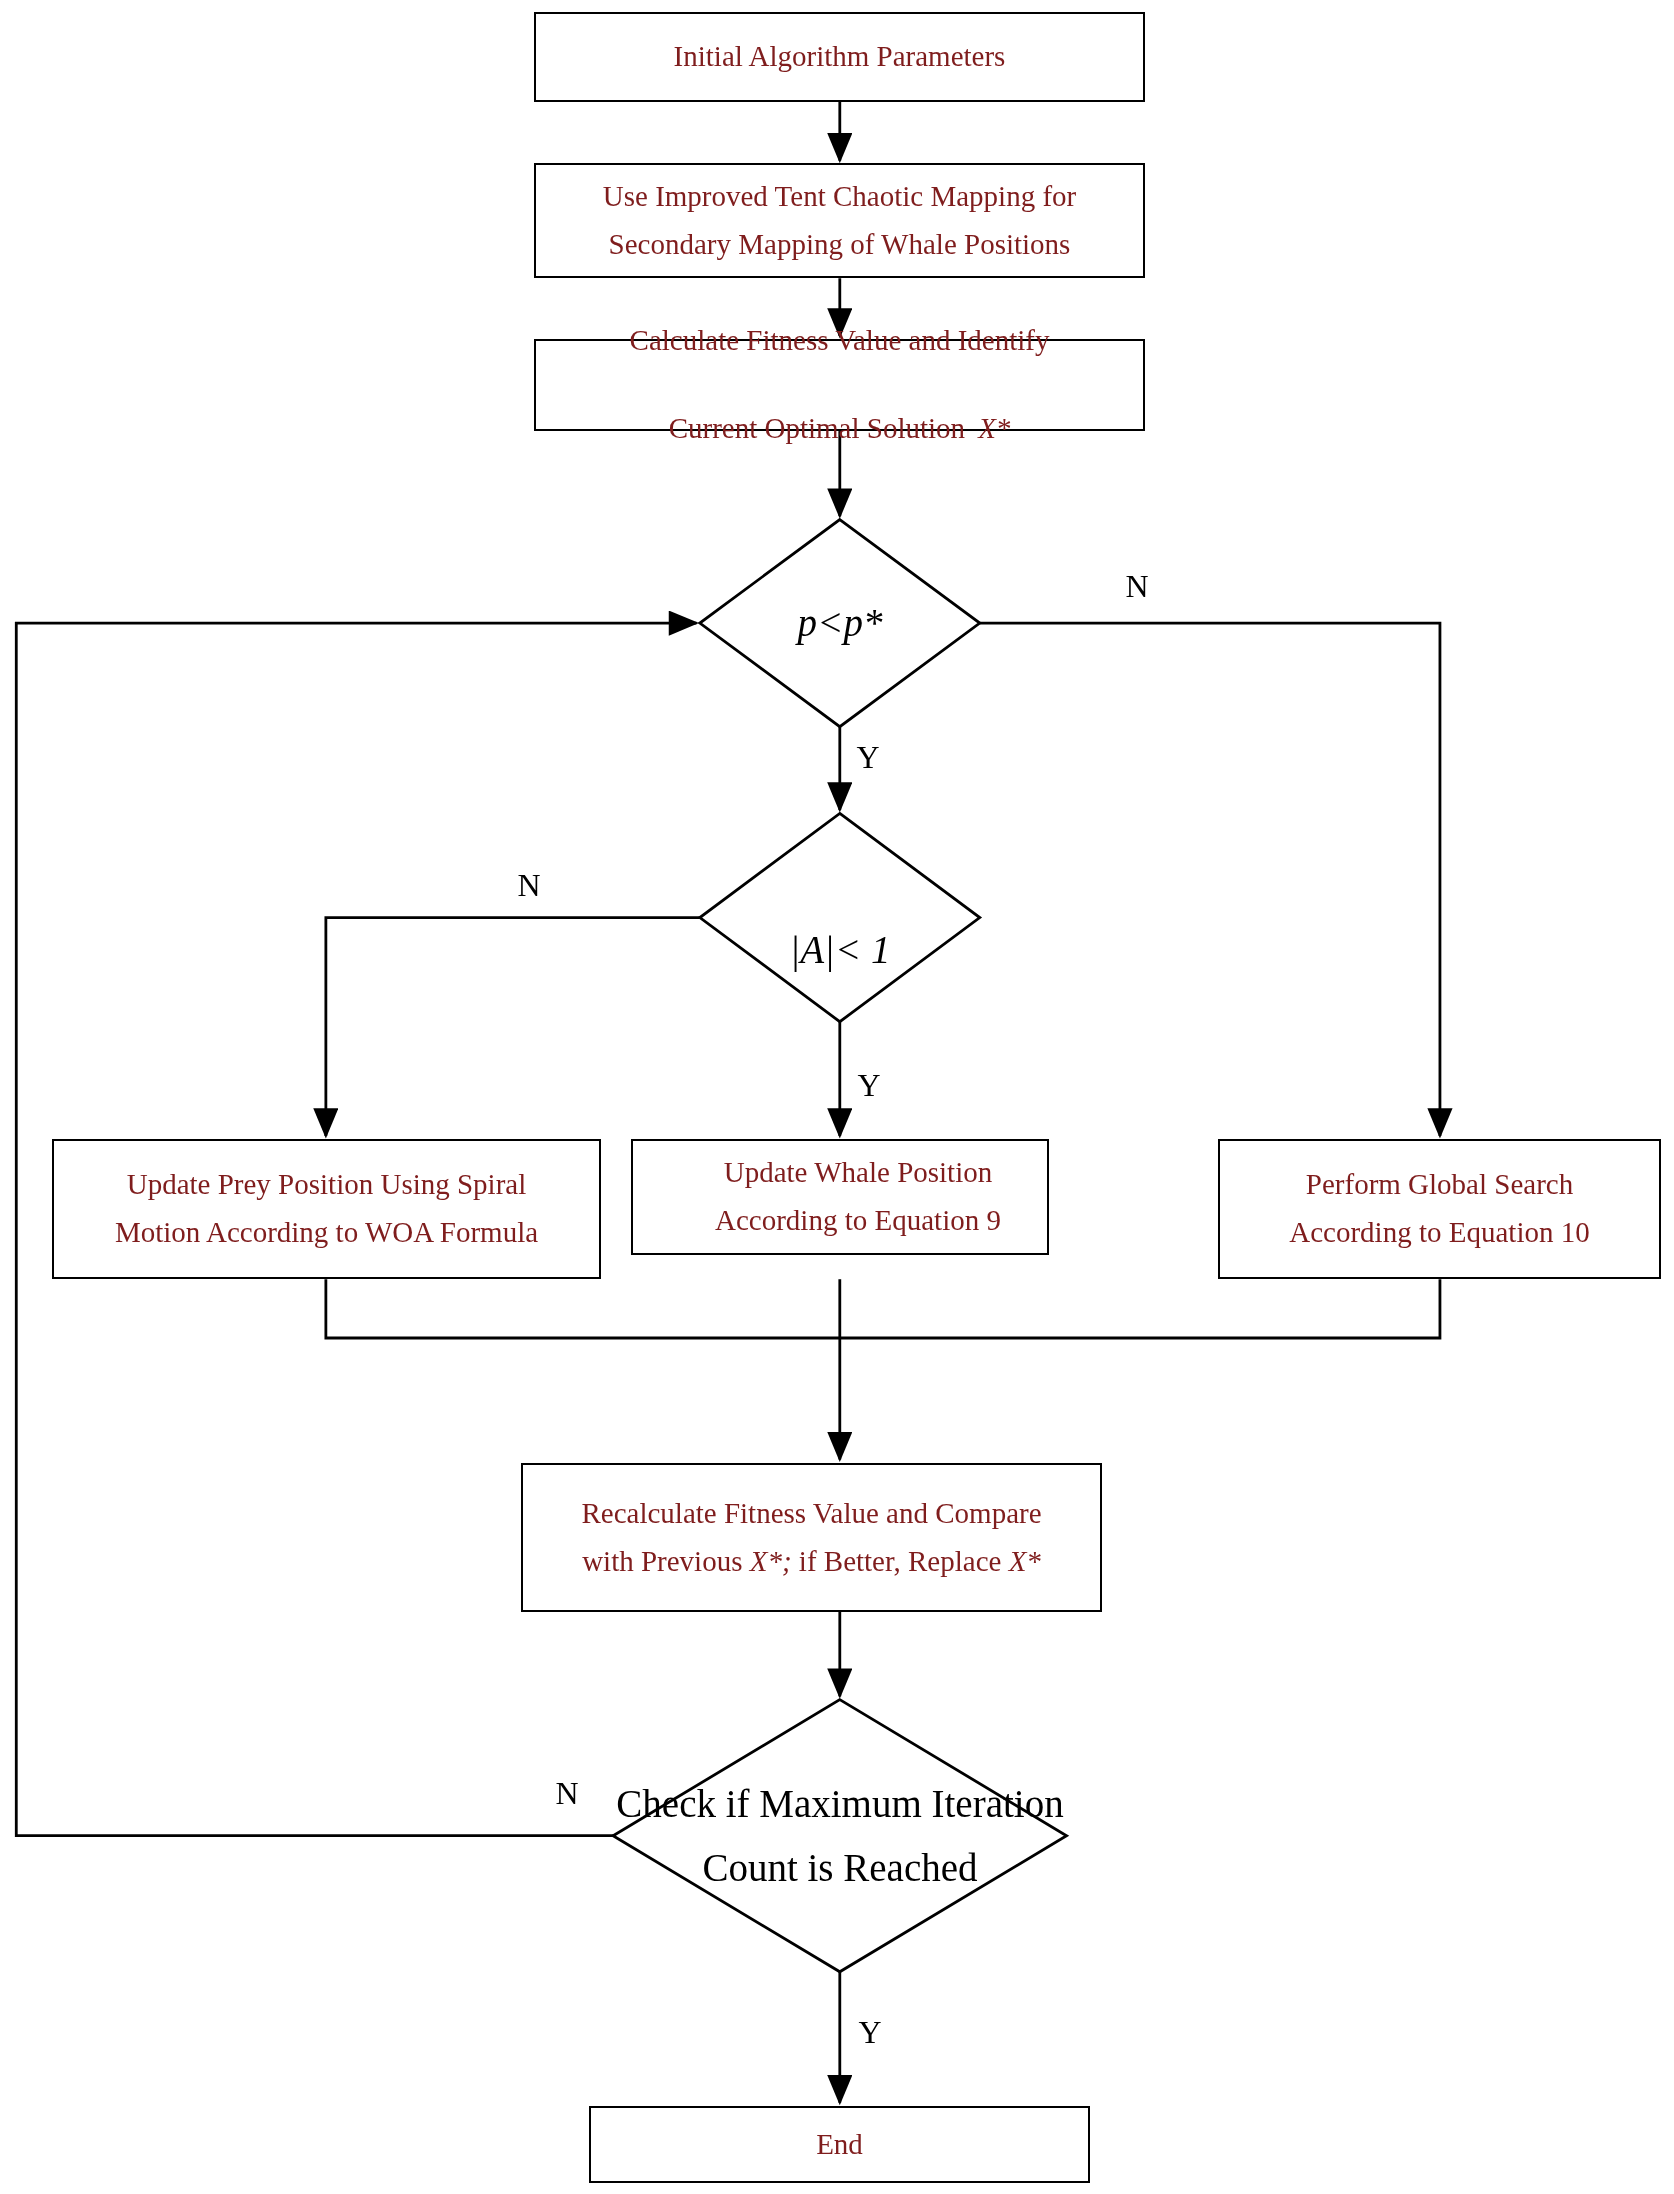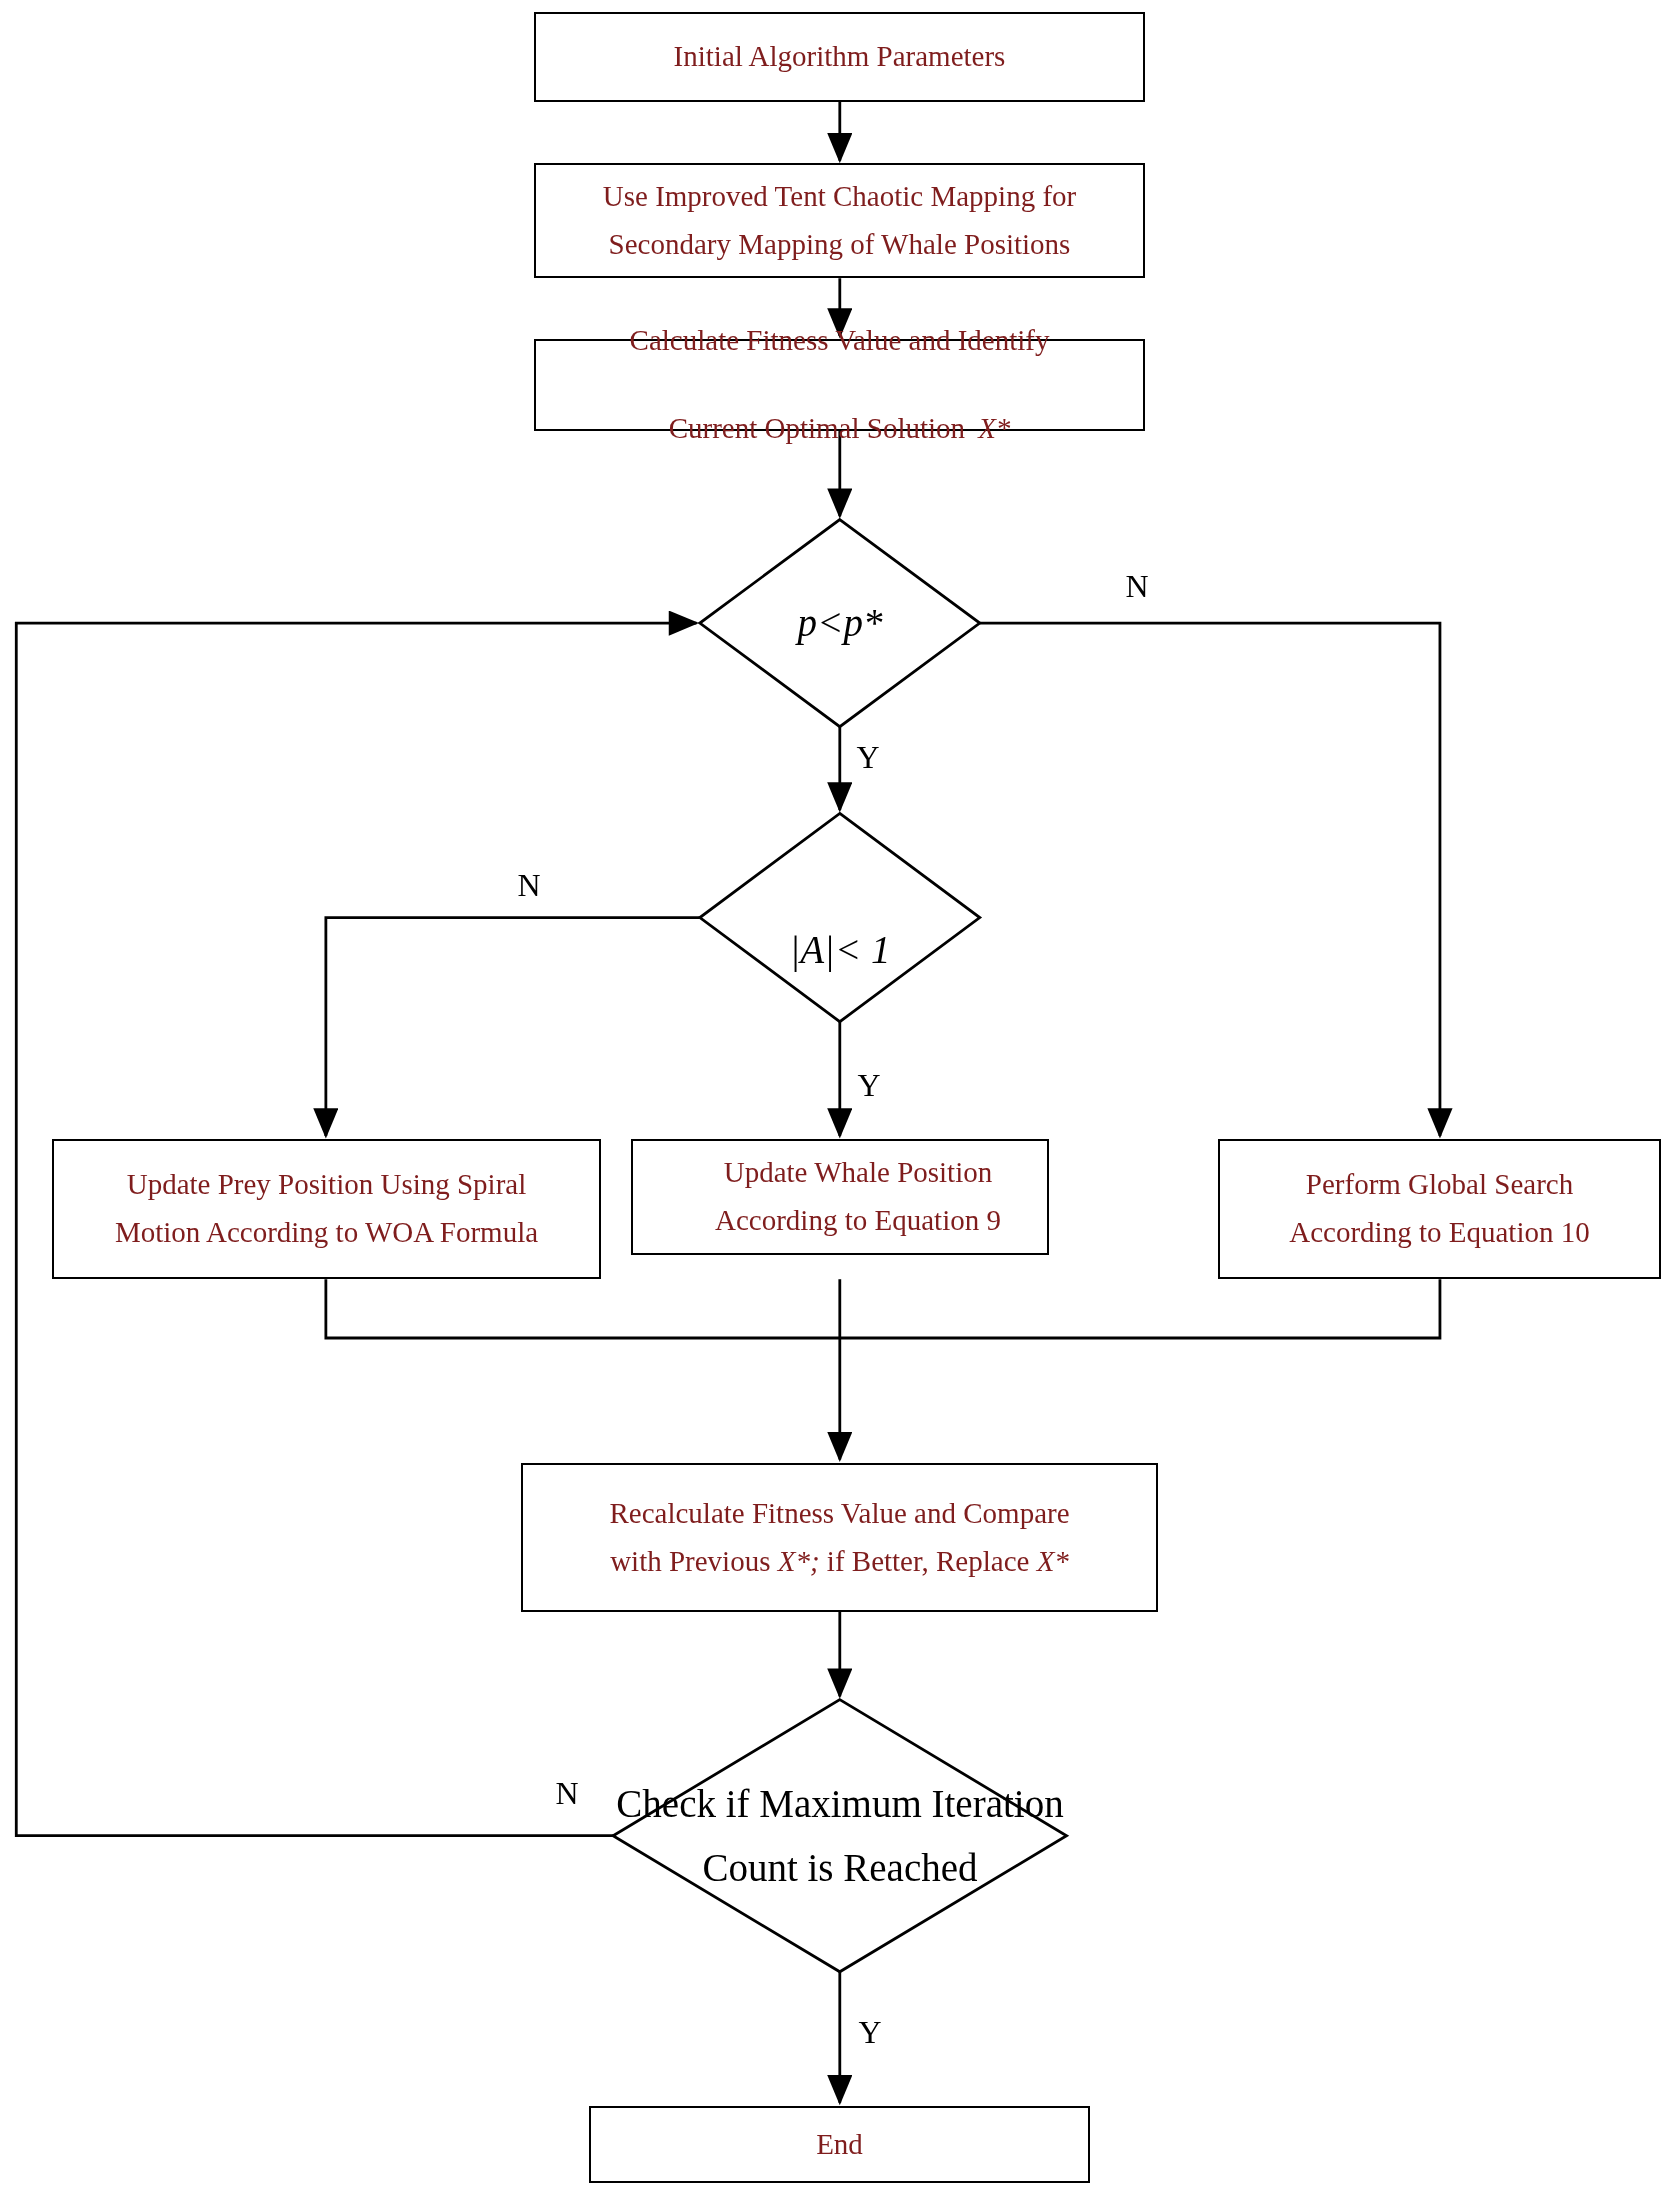--- a/index.html
+++ b/index.html
@@ -106,21 +106,21 @@
   <div class="box" style="left:631px; top:1139px; width:418px; height:116px;padding-left:36px;">
     <span class="bline">Update Whale Position</span>
     <span class="bline">According to Equation 9</span>
   </div>
 
   <div class="box" style="left:1218px; top:1139px; width:443px; height:140px;">
     <span class="bline">Perform Global Search</span>
     <span class="bline">According to Equation 10</span>
   </div>
 
-  <div class="box" style="left:521px; top:1463px; width:637px; height:149px;text-align:right;">
+  <div class="box" style="left:521px; top:1463px; width:581px; height:149px;text-align:right;">
     <span class="bline">Recalculate Fitness Value and Compare</span>
     <span class="bline">
       <span>with Previous </span><span class="math">X*;</span><span> if Better, Replace </span><span class="math">X*</span>
     </span>
   </div>
 
   <div class="box" style="left:589px; top:2106px; width:501px; height:77px;">
     <span class="bline">End</span>
   </div>
 

